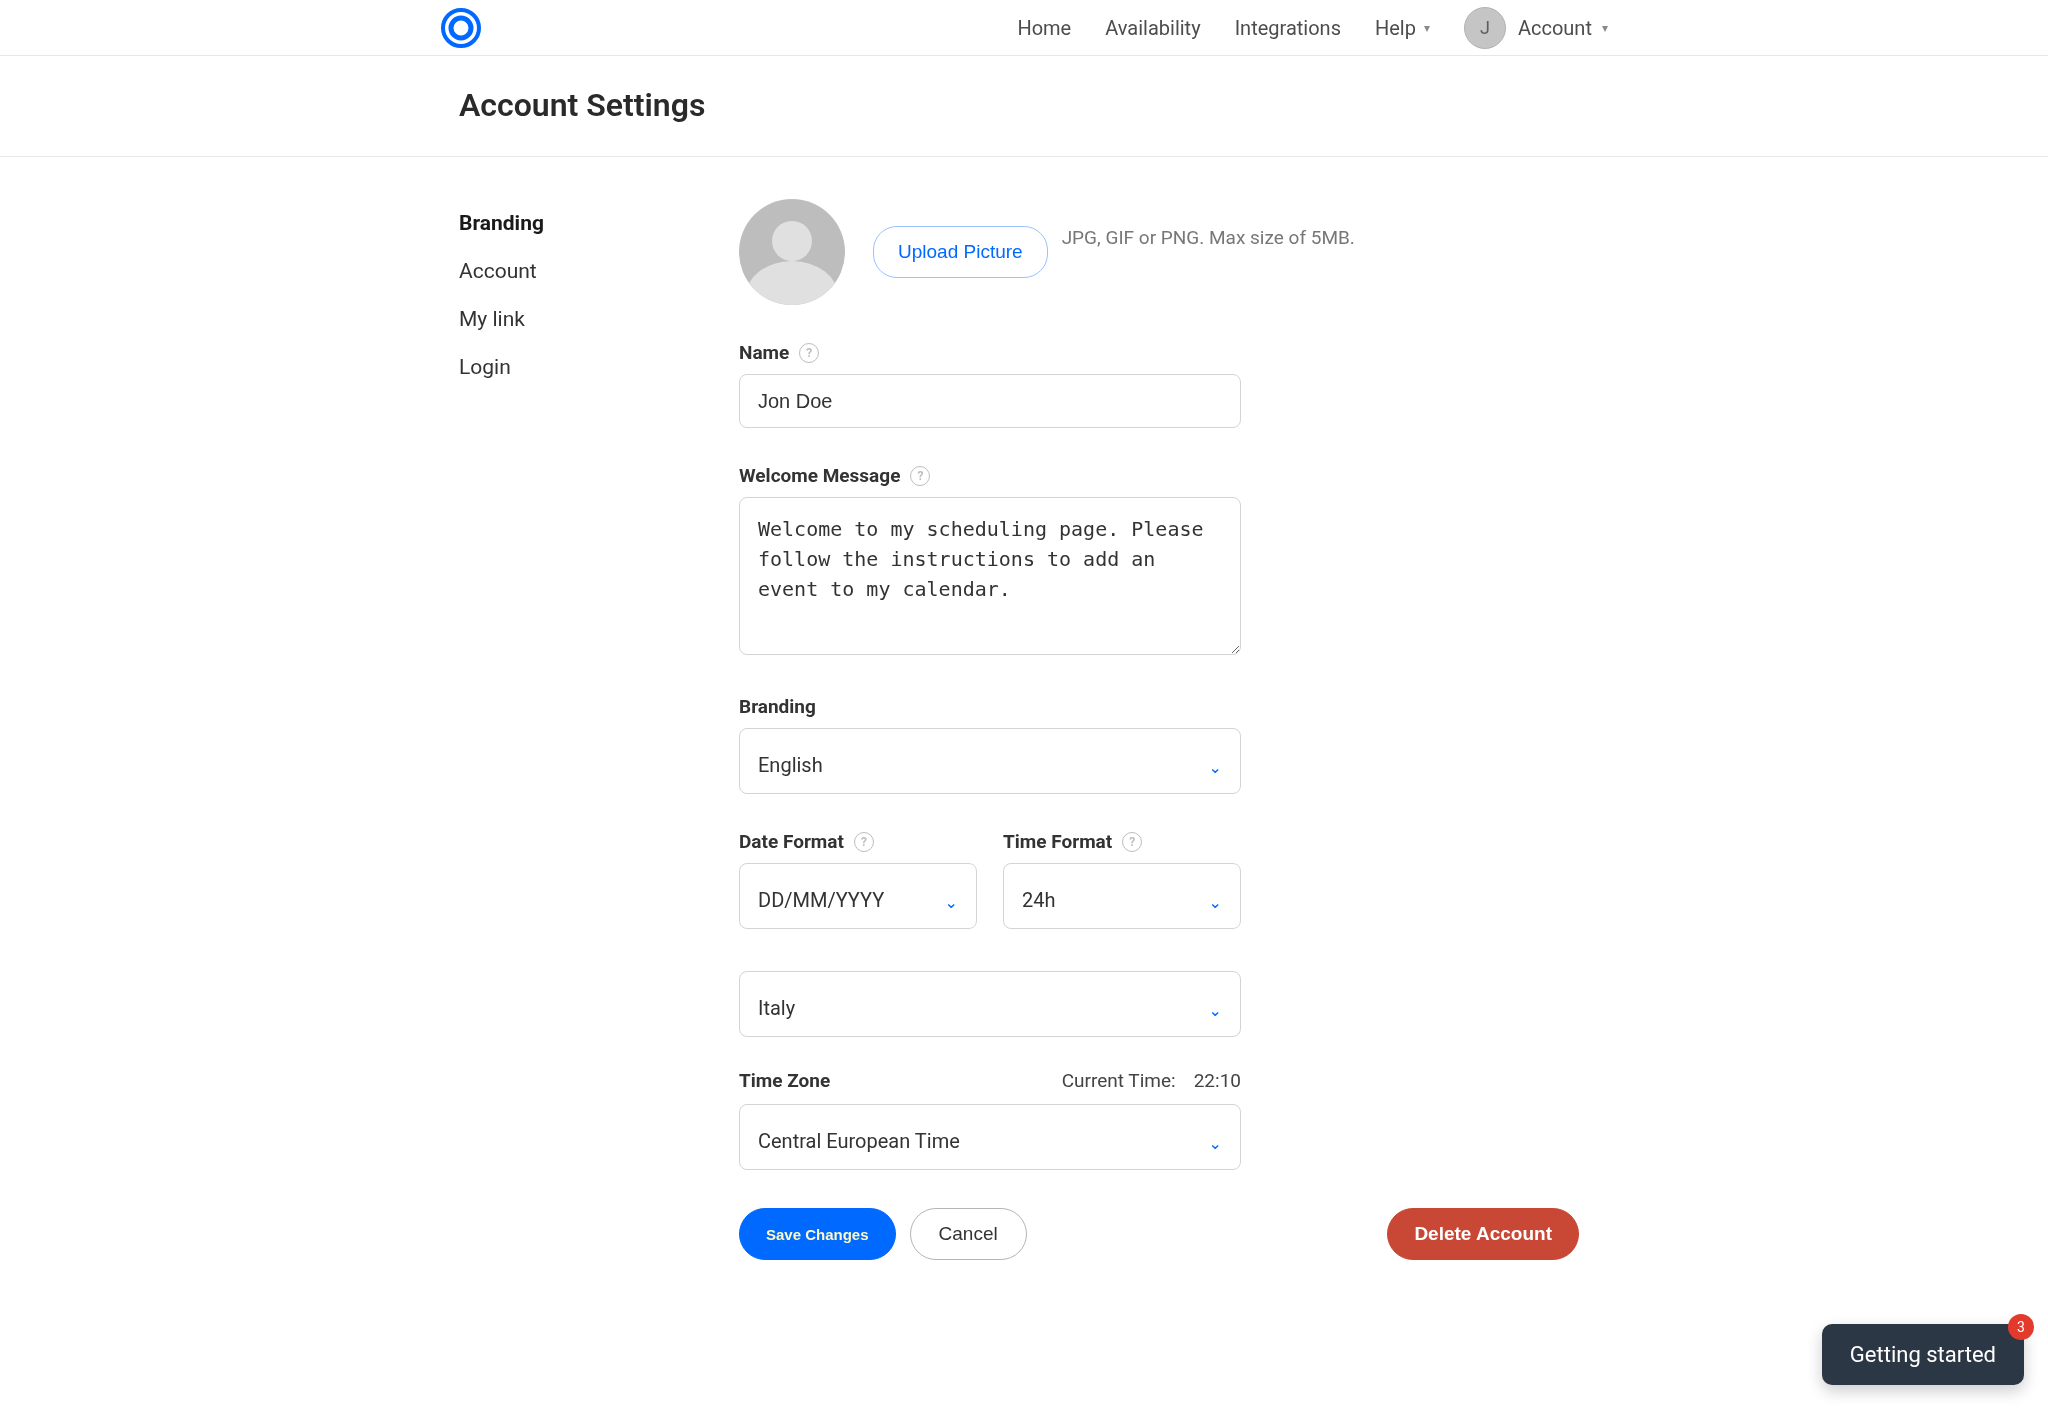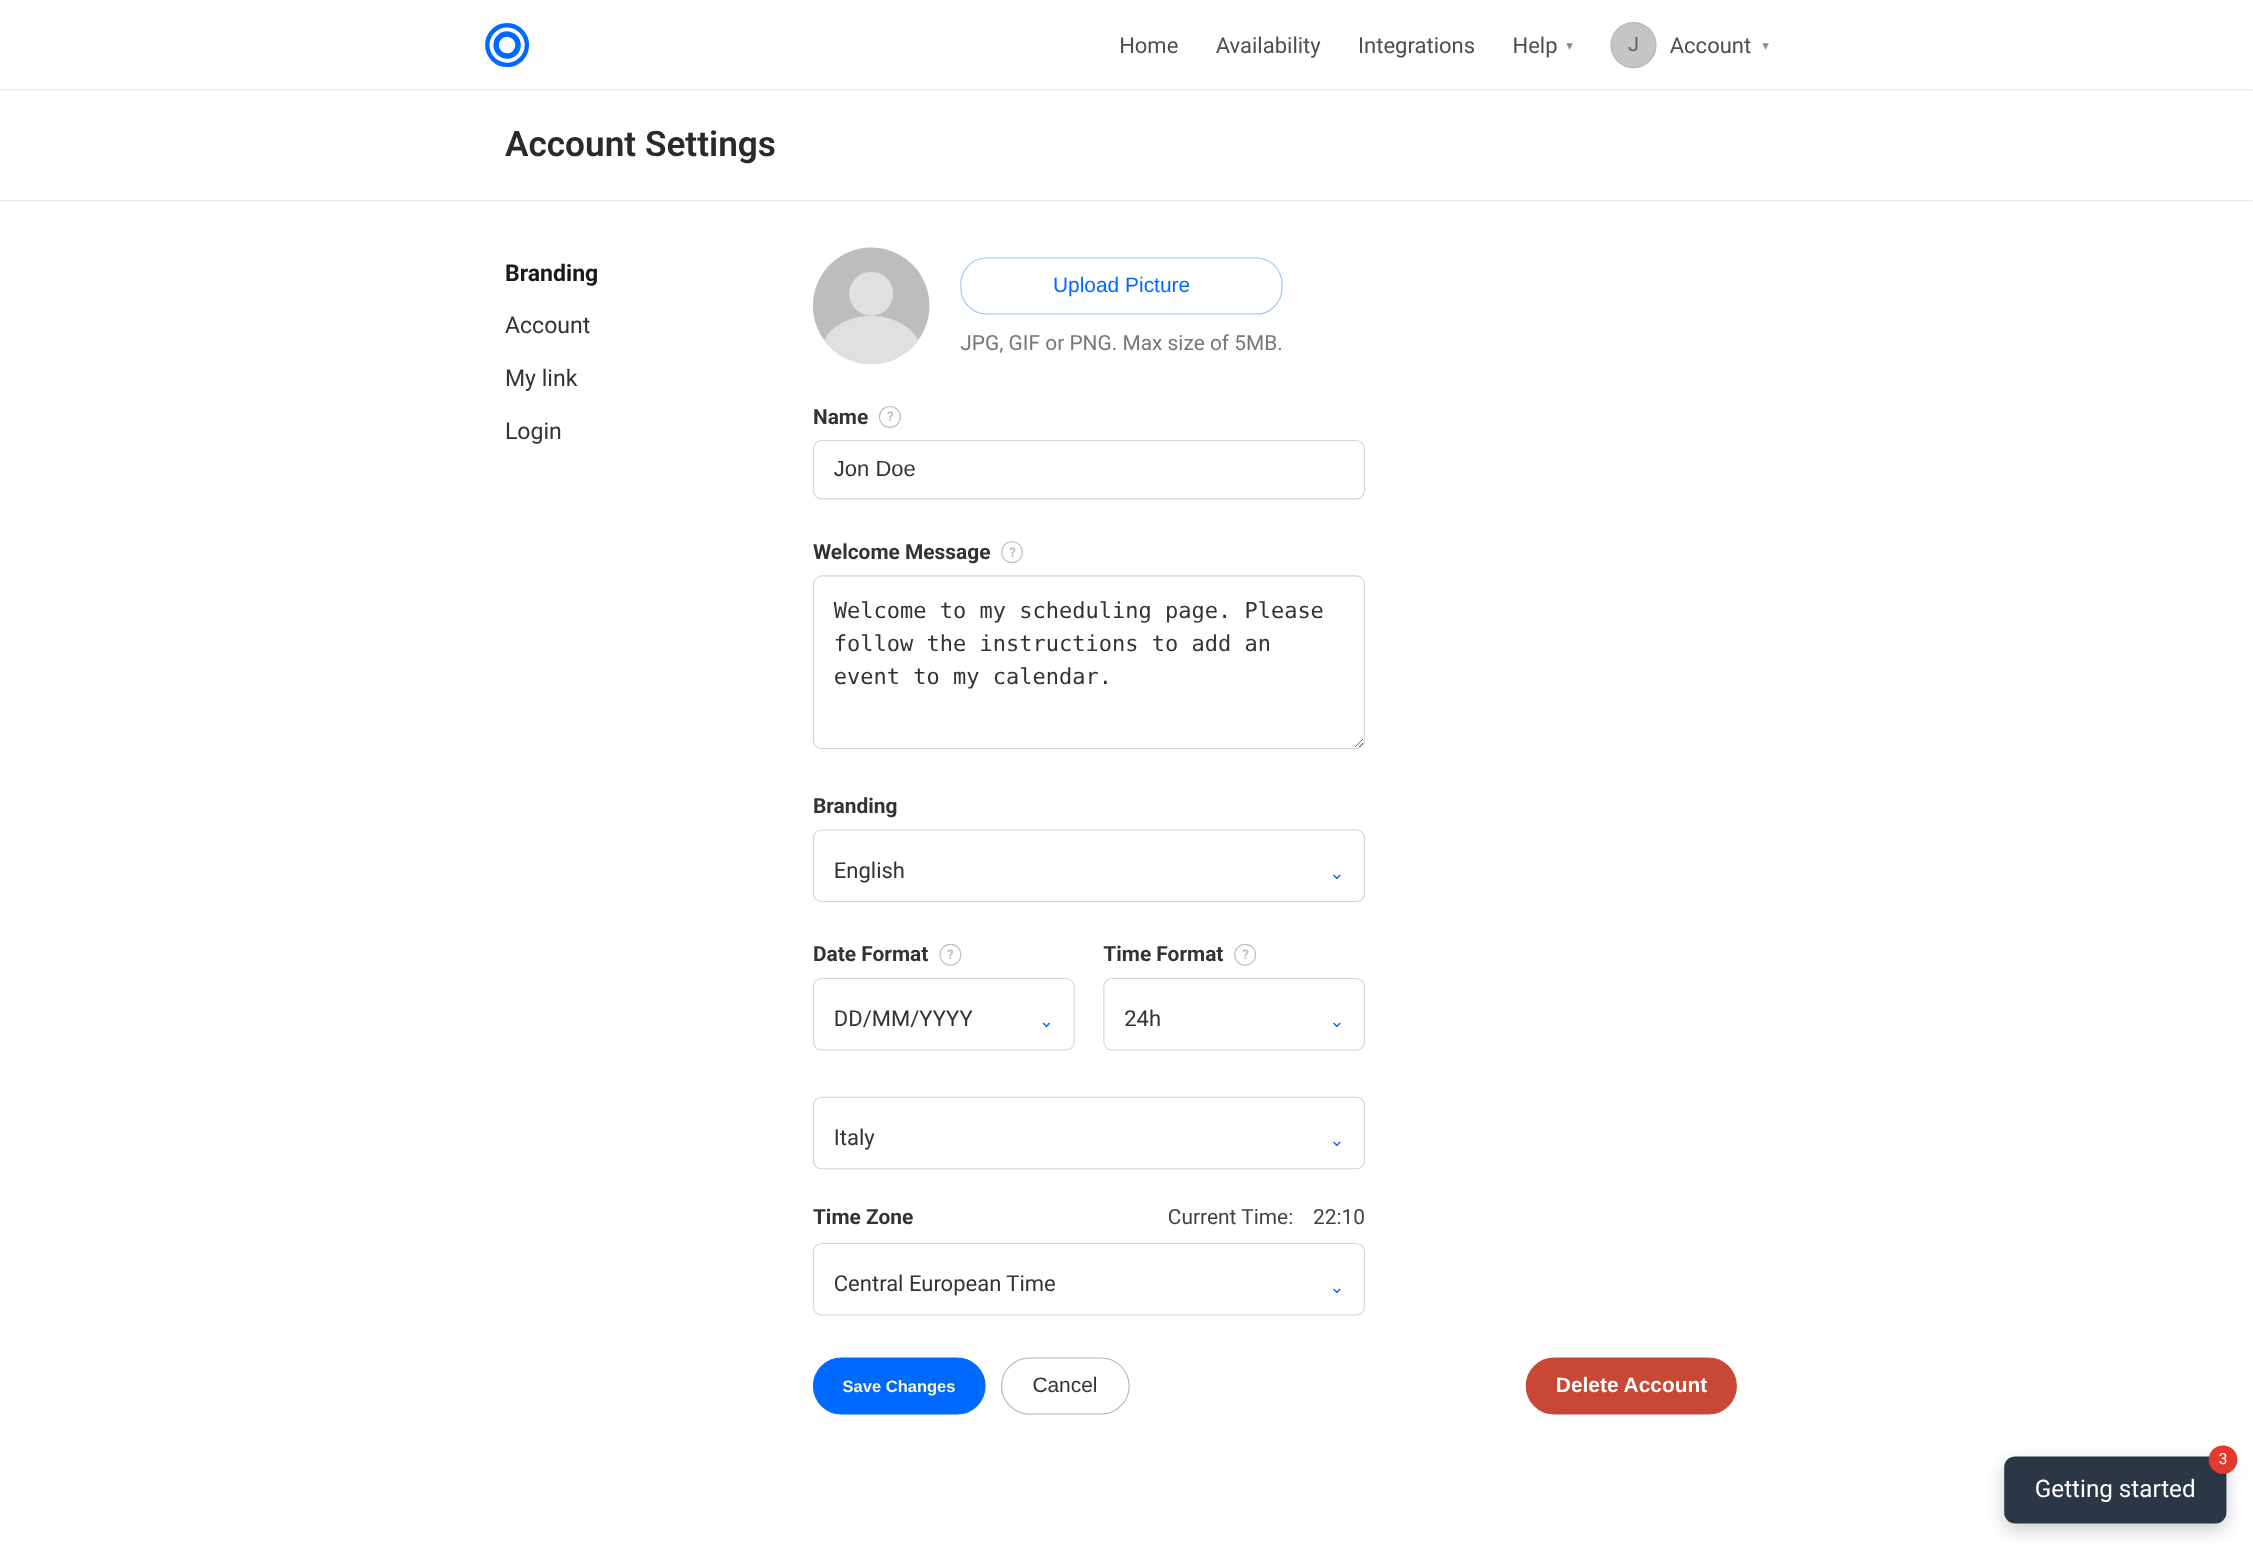--- a/index.html
+++ b/index.html
@@ -15,21 +15,21 @@
     --header-border:#E7E7E7;
     --avatar:#BFC3C7;
   }
   *{box-sizing:border-box}
   html,body{margin:0;padding:0;background:var(--bg);color:var(--text);
     font-family: -apple-system, BlinkMacSystemFont, "Segoe UI", Roboto, Helvetica, Arial, sans-serif;
     -webkit-font-smoothing:antialiased; -moz-osx-font-smoothing:grayscale;
   }
   .page{width:2048px;min-height:1409px;position:relative}
   
-  .topbar{height:82px;border-bottom:1px solid var(--header-border);display:flex;align-items:center;justify-content:space-between;padding:0 440px;}
+  .topbar{height:56px;border-bottom:1px solid var(--header-border);display:flex;align-items:center;justify-content:space-between;padding:0 440px;}
   .brand{display:flex;align-items:center;gap:12px}
   .brand-mark{width:42px;height:42px;display:flex;align-items:center;justify-content:center}
   .nav{display:flex;align-items:center;gap:34px;color:var(--muted2);font-size:20px}
   .nav a{color:var(--muted2);text-decoration:none}
   .nav .with-caret{display:flex;align-items:center;gap:8px}
   .caret{font-size:12px;color:#8A8A8A}
   .avatar-chip{display:flex;align-items:center;gap:12px}
   .avatar-small{width:42px;height:42px;border-radius:50%;background:#C5C5C5;display:flex;align-items:center;justify-content:center;color:#5E5E5E;font-size:18px;border:1px solid #B3B3B3}
   .account-link{display:flex;align-items:center;gap:10px;color:var(--muted2)}
   
@@ -40,21 +40,21 @@
   .content{display:flex;gap:60px;padding-top:42px}
   .sidebar{width:220px}
   .side-item{display:block;padding:12px 0;font-size:21px;color:#333;text-decoration:none}
   .side-item.active{font-weight:700;color:#1A1A1A}
   .main{flex:1;max-width:840px}
   
   .pic-row{display:flex;align-items:center;gap:28px}
   .avatar-big{width:106px;height:106px;border-radius:50%;background:#BDBDBD;position:relative;overflow:hidden}
   .avatar-big::before{content:"";position:absolute;top:22px;left:50%;transform:translateX(-50%);width:40px;height:40px;border-radius:50%;background:#E0E0E0}
   .avatar-big::after{content:"";position:absolute;bottom:-26px;left:50%;transform:translateX(-50%);width:92px;height:70px;border-radius:50% 50% 0 0;background:#E0E0E0}
-  .upload-col{display:flex;flex-direction:column;gap:14px}
+  .upload-col{display:flex;flex-direction:row;gap:14px}
   .btn-outline-blue{display:inline-flex;align-items:center;justify-content:center;padding:14px 24px;border:1px solid #9AC2FF;color:var(--blue);background:#fff;border-radius:24px;font-size:19px;cursor:pointer}
   .hint{color:#777;font-size:19px}
   
   .field{margin-top:36px}
   .field.small{margin-top:32px}
   .row{display:flex;gap:26px}
   .row .col{flex:1}
   .label-row{display:flex;align-items:center;justify-content:space-between}
   .label{font-weight:700;font-size:19px;color:#333;display:flex;align-items:center;gap:10px}
   .help-dot{width:20px;height:20px;border:1.5px solid #BDBDBD;border-radius:50%;display:inline-flex;align-items:center;justify-content:center;color:#BDBDBD;font-size:12px}

